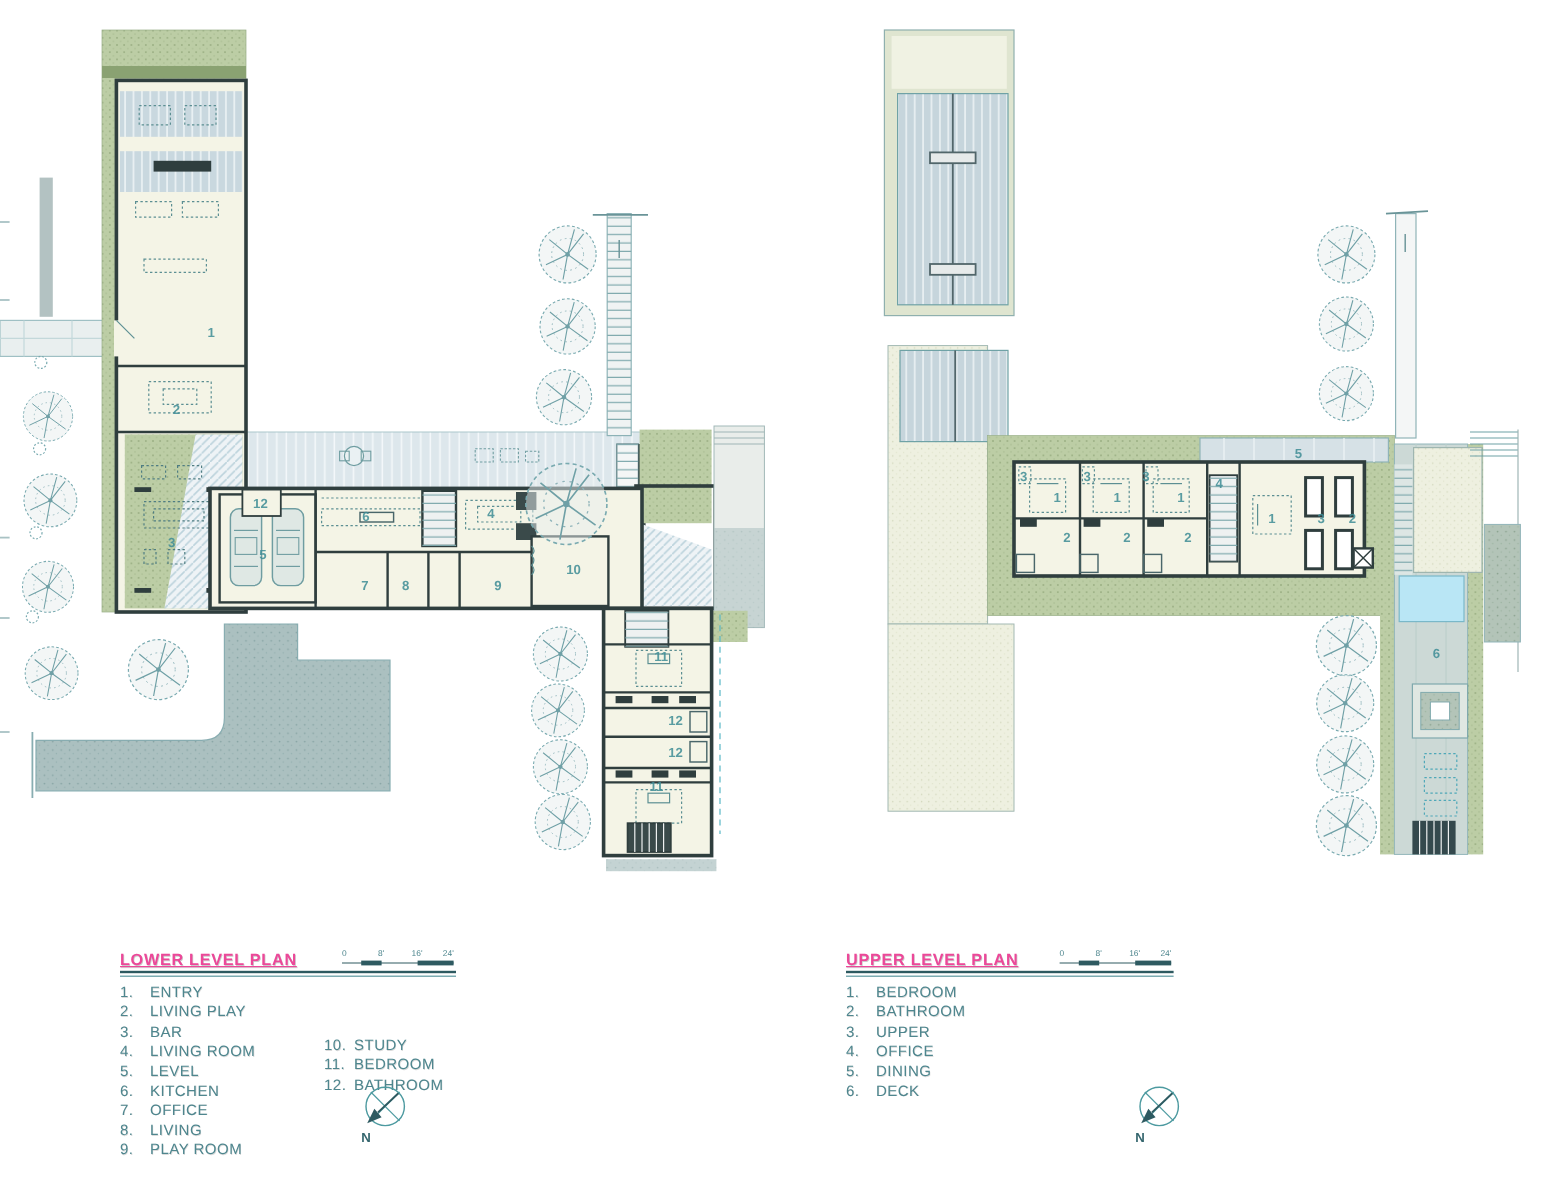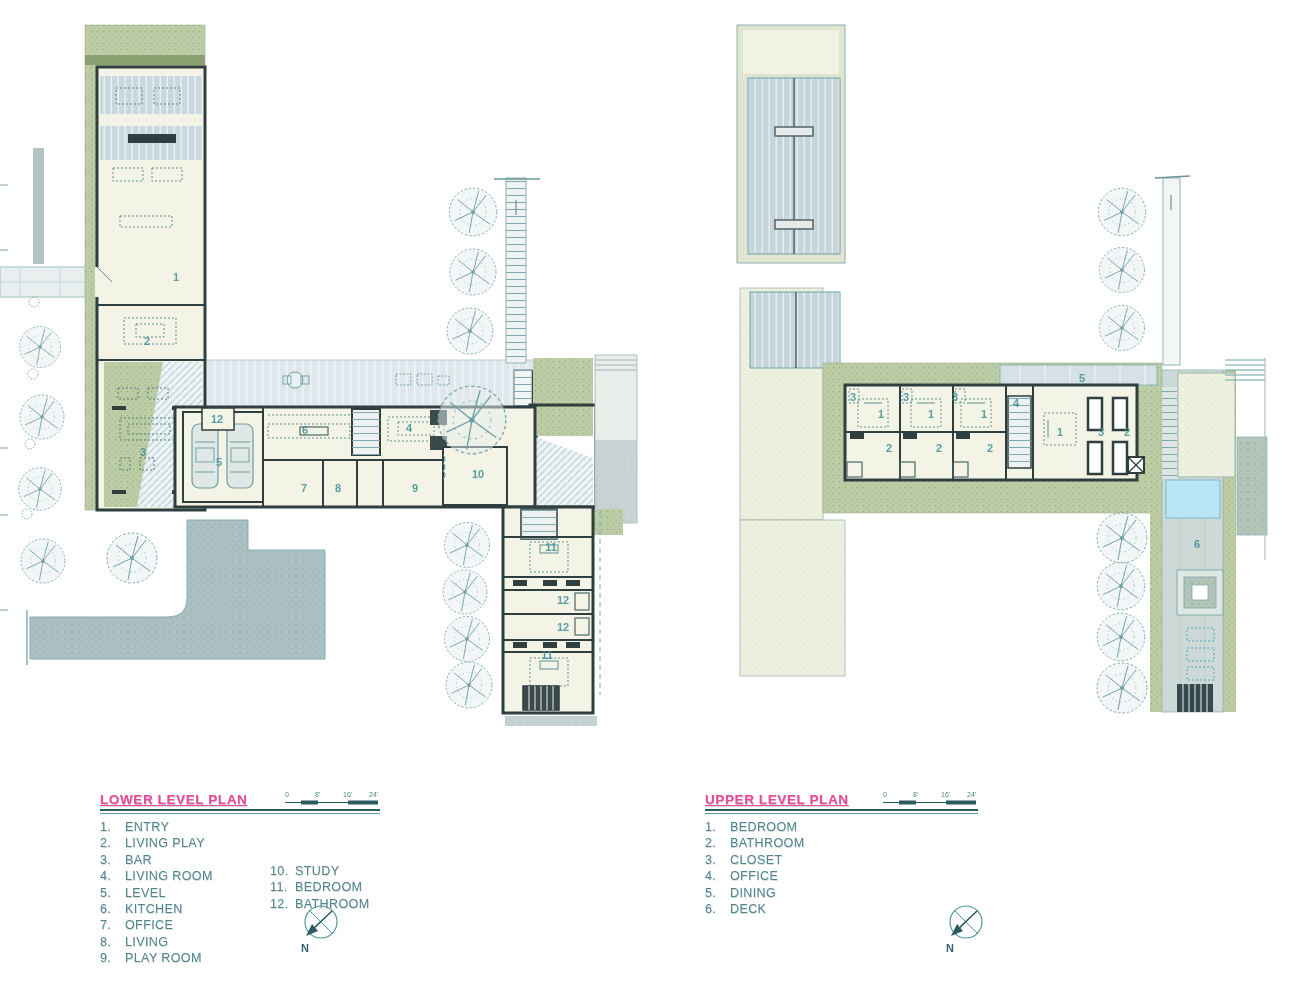--- a/index.html
+++ b/index.html
@@ -492,21 +492,21 @@
         <rect x="17" y="9.5" width="17" height="4" fill="#2e5a61"></rect>
         <rect x="64" y="9.5" width="30" height="4" fill="#2e5a61"></rect>
       </svg>
     </div>
     <div class="rule-thick"></div>
     <div class="rule-thin"></div>
     <div class="legend-cols">
       <ul class="col">
         <li><span class="num">1.</span><span>BEDROOM</span></li>
         <li><span class="num">2.</span><span>BATHROOM</span></li>
-        <li><span class="num">3.</span><span>CLOSET</span></li>
+        <li><span class="num">3.</span><span>UPPER</span></li>
         <li><span class="num">4.</span><span>OFFICE</span></li>
         <li><span class="num">5.</span><span>DINING</span></li>
         <li><span class="num">6.</span><span>DECK</span></li>
       </ul>
     </div>
   </div>
 
   <svg class="north" style="left:942px;top:901px" width="48" height="56" viewBox="0 0 48 56">
     <circle cx="24" cy="21" r="16" fill="none" stroke="#4d9aa0" stroke-width="1.2"></circle>
     <line x1="12" y1="9" x2="36" y2="33" stroke="#4d9aa0" stroke-width="1"></line>

